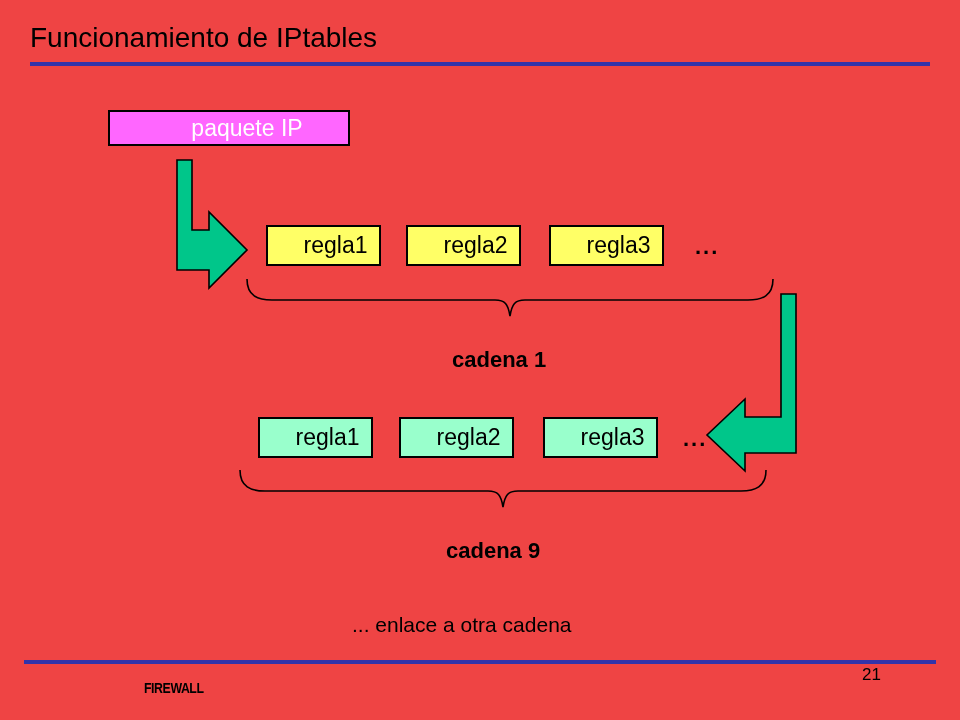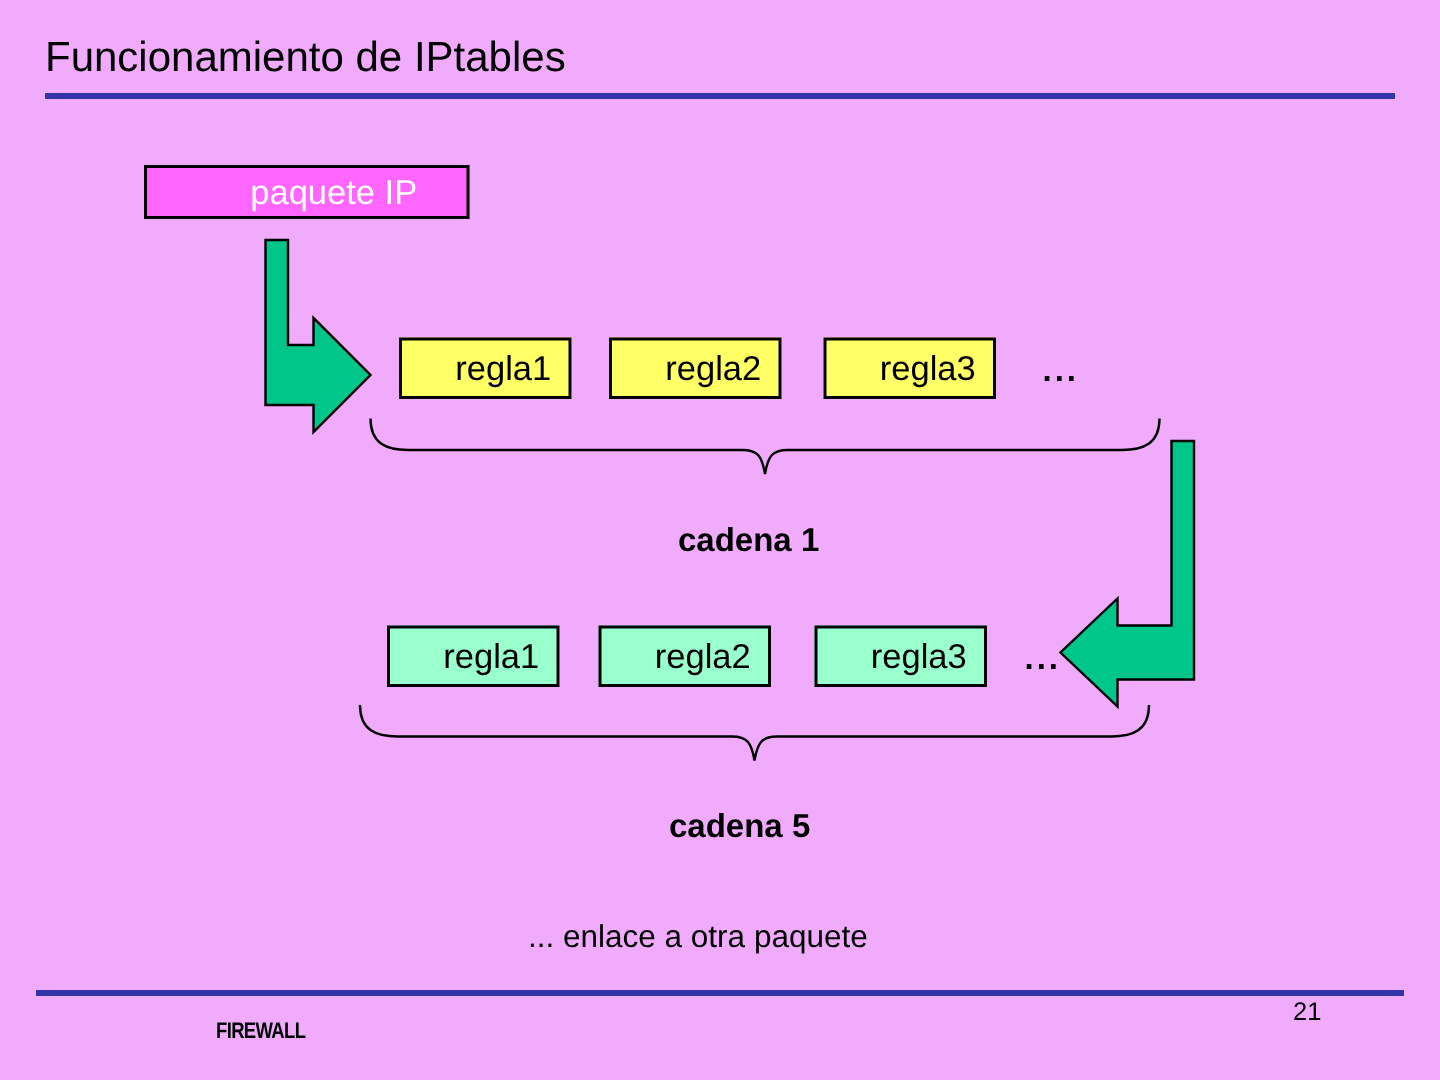--- a/index.html
+++ b/index.html
@@ -4,21 +4,21 @@
 <style>
   html, body {
     margin: 0;
     padding: 0;
     background: #ffffff;
   }
   #slide {
     position: relative;
     width: 960px;
     height: 720px;
-    background: #f0abfc;
+    background: #ef4444;
     overflow: hidden;
     font-family: "Liberation Sans", sans-serif;
     color: #000000;
   }
 
   
   #slide-title {
     position: absolute;
     left: 30px;
     top: 22px;
@@ -160,21 +160,21 @@
 
     <path d="M 240,470
              C 240,487 251,491 265,491
              L 488,491
              C 498,491 501,495 503,507
              C 505,495 508,491 518,491
              L 741,491
              C 755,491 766,487 766,470" fill="none" stroke="#000000" stroke-width="1.6"></path>
   </svg>
 
-  <div class="node-box box-packet" style="left:96px; top:110px; width:217px; height:36px;">
+  <div class="node-box box-packet" style="left:108px; top:110px; width:242px; height:36px;">
     <span class="shadow"></span>
     <span>paquete IP</span>
   </div>
 
   <div class="node-box box-rule-yellow" style="left:266px; top:225px; width:115px; height:41px;">
     <span class="shadow"></span>
     <span>regla1</span>
   </div>
   <div class="node-box box-rule-yellow" style="left:406px; top:225px; width:115px; height:41px;">
     <span class="shadow"></span>
@@ -195,21 +195,21 @@
   <div class="node-box box-rule-green" style="left:399px; top:417px; width:115px; height:41px;">
     <span class="shadow"></span>
     <span>regla2</span>
   </div>
   <div class="node-box box-rule-green" style="left:543px; top:417px; width:115px; height:41px;">
     <span class="shadow"></span>
     <span>regla3</span>
   </div>
   <div class="ellipsis" style="left:683px; top:426px;">...</div>
 
-  <div class="chain-label" style="left:446px; top:538px;">cadena 5</div>
-
-  <div id="link-note" style="left:352px; top:613px;">... enlace a otra paquete</div>
+  <div class="chain-label" style="left:446px; top:538px;">cadena 9</div>
+
+  <div id="link-note" style="left:352px; top:613px;">... enlace a otra cadena</div>
 
   <div id="footer-rule"></div>
   <div id="footer-label">FIREWALL</div>
   <div id="page-number">21</div>
 
 </div>
 
 </body></html>

